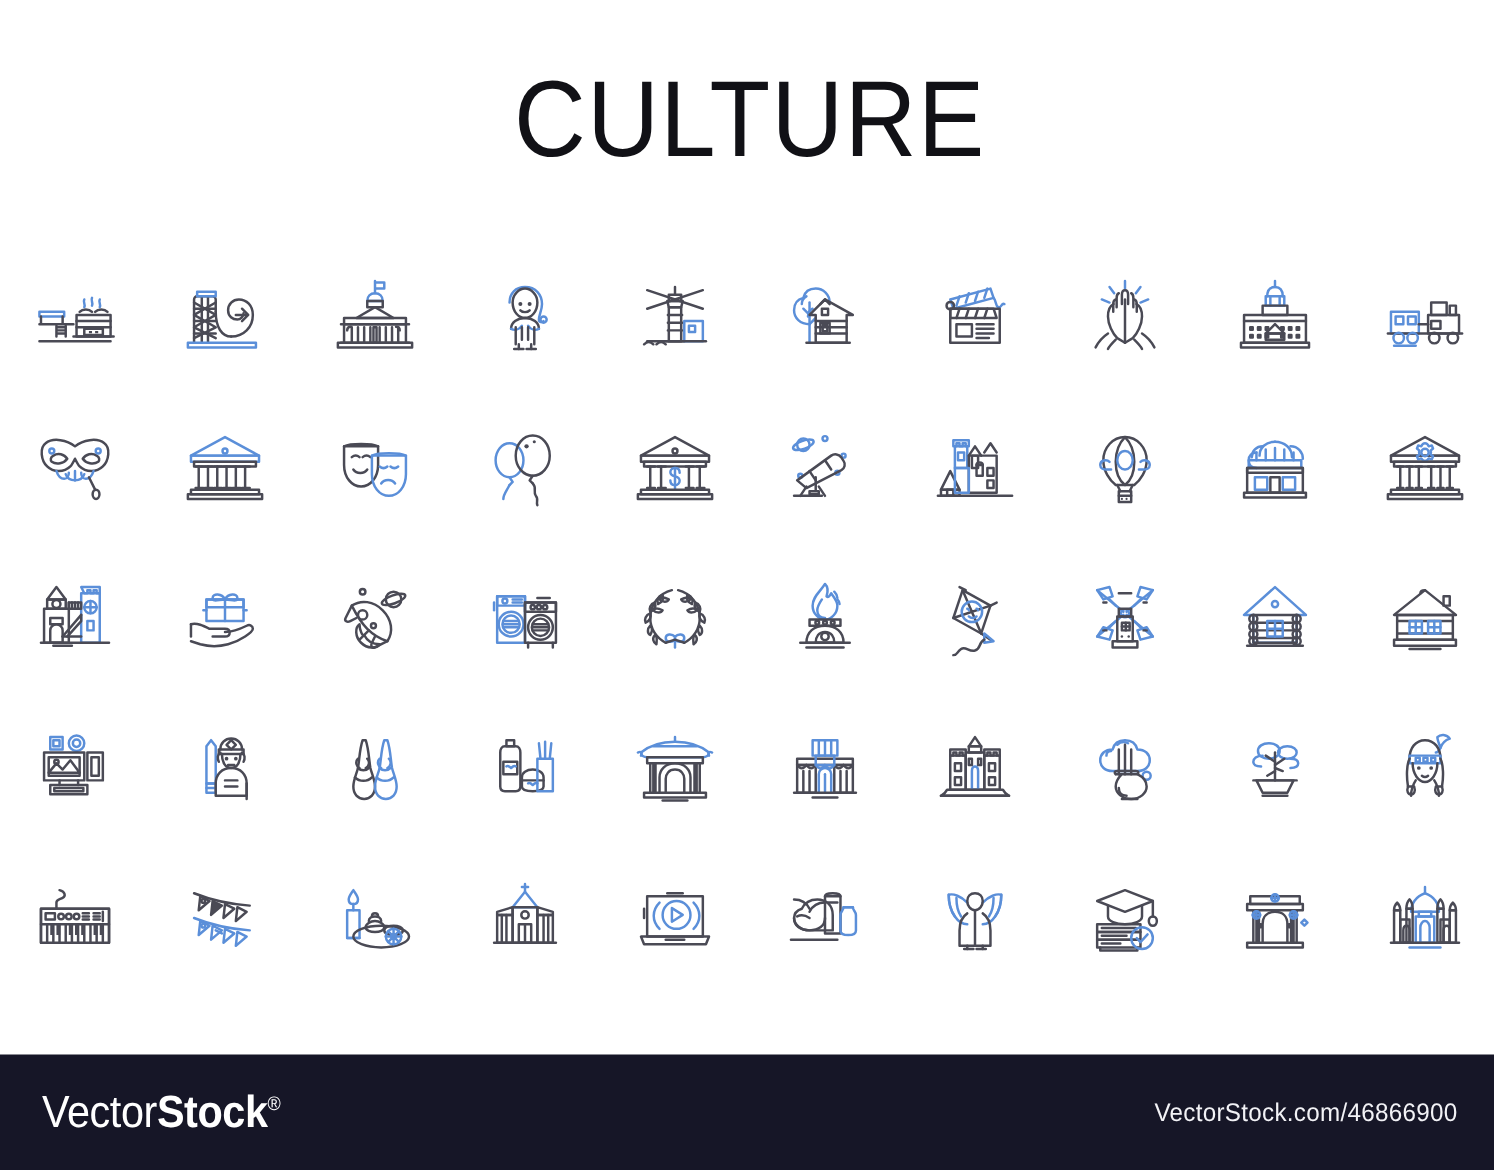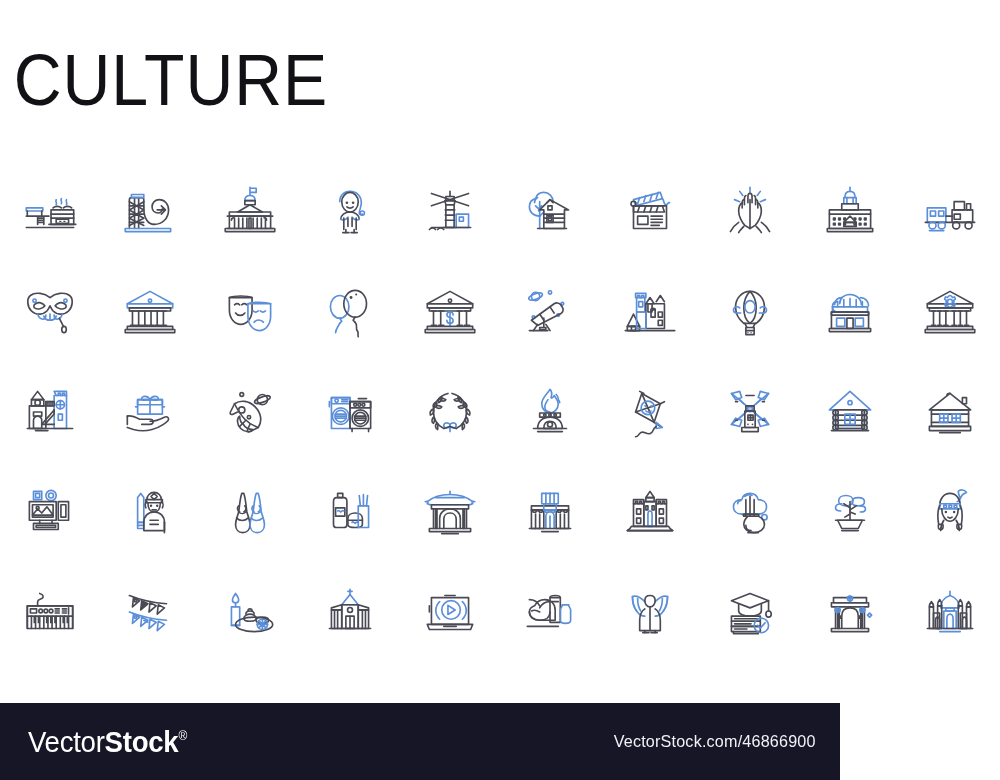--- a/index.html
+++ b/index.html
@@ -12,21 +12,21 @@
   }
   .sheet{
     position:relative;
     width:1000px;height:780px;
     background:#ffffff;
     display:flex;flex-direction:column;
   }
   
   .title-area{
     height:160px;
-    display:flex;align-items:center;
+    display:flex;align-items:center;justify-content:center;
     flex:0 0 auto;
   }
   .title{
     font-family:"Liberation Sans","DejaVu Sans",sans-serif;
     font-size:72px;
     font-weight:300;
     letter-spacing:1px;
     color:#111116;
     line-height:1;
     margin:0;
@@ -57,21 +57,21 @@
   }
   
   .d{ fill:none;stroke:#4a4a55;stroke-width:1.6;
       stroke-linecap:round;stroke-linejoin:round; }
   .b{ fill:none;stroke:#5b8fd9;stroke-width:1.6;
       stroke-linecap:round;stroke-linejoin:round; }
   .df{ fill:#4a4a55;stroke:none; }
   
   .footer{
     position:absolute;left:0;bottom:0;
-    width:840px;height:77px;
+    width:996px;height:77px;
     background:#161627;
     display:flex;align-items:center;
     flex:0 0 auto;
   }
   .logo{
     margin-left:28px;
     color:#ffffff;
     font-size:30px;
     line-height:1;
     white-space:nowrap;

